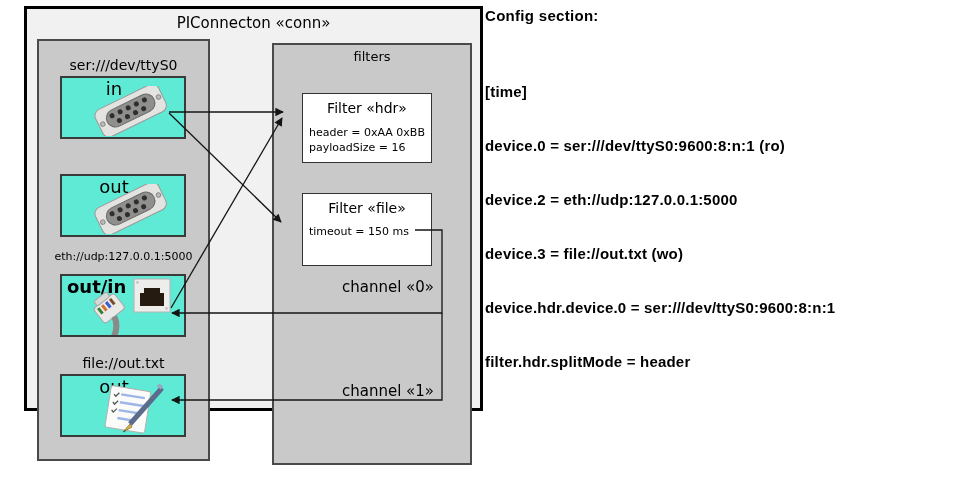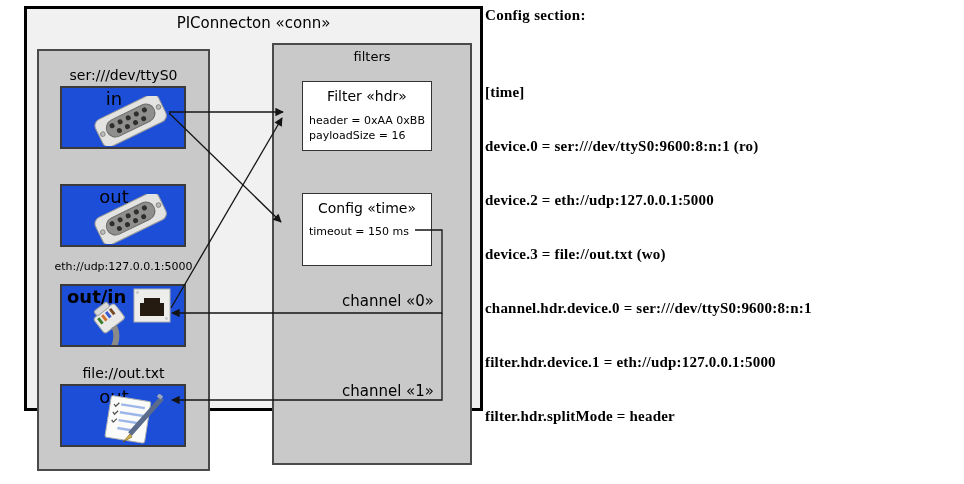--- a/index.html
+++ b/index.html
@@ -12,31 +12,31 @@
     position:absolute;left:8px;top:6px;width:459px;height:405px;box-sizing:border-box;
     border:3px solid #000;background:#f1f1f1;margin-left:16px;
   }
   .diagram-title{
     position:absolute;left:0;top:5px;width:100%;text-align:center;
     font-size:15px;white-space:nowrap;
   }
   .panel{
     position:absolute;box-sizing:border-box;background:#c9c9c9;border:2px solid #4a4a4a;
   }
-  .devices-panel{left:10px;top:40px;width:173px;height:422px;}
+  .devices-panel{left:10px;top:30px;width:173px;height:422px;}
   .filters-panel{left:245px;top:34px;width:200px;height:422px;}
   .panel-title{
     position:absolute;left:0;top:4px;width:100%;text-align:center;font-size:13px;
   }
   .dev-label{
     position:absolute;left:-8px;right:-8px;text-align:center;font-size:14px;white-space:nowrap;
   }
   .dev-box{
     position:absolute;left:21px;width:126px;height:63px;box-sizing:border-box;
-    background:#1d4ed8;border:2px solid #3a3a3a;
+    background:#5eead4;border:2px solid #3a3a3a;
   }
   .port-label{position:absolute;font-size:18px;line-height:1;}
   .port-center{left:0;right:18px;top:2px;text-align:center;}
   .port-left{left:5px;top:2px;font-weight:bold;}
   .dev-icon{position:absolute;pointer-events:none;}
   .filter-box{
     position:absolute;left:28px;width:130px;box-sizing:border-box;background:#fff;
     border:1.5px solid #333;
   }
   .filter-title{
@@ -44,21 +44,21 @@
   }
   .filter-props{position:absolute;left:6px;top:31px;font-size:11px;line-height:15px;white-space:nowrap;}
   .filter-props.single{top:30px;}
   .channel-label{
     position:absolute;right:36px;font-size:15px;white-space:nowrap;
   }
   .wire-overlay{position:absolute;left:0;top:0;width:964px;height:484px;pointer-events:none;}
   
   .config{
     position:absolute;left:485px;top:0;width:479px;height:356px;
-    font-family:Liberation Serif, serif;
+    font-family:Liberation Sans, sans-serif;
   }
   .config-heading{
     position:absolute;left:0;top:7px;font-size:15px;font-weight:bold;letter-spacing:0.3px;
   }
   .config-lines{
     position:absolute;left:0;top:47px;font-size:15px;font-weight:bold;
     line-height:18px;letter-spacing:0.2px;white-space:pre;
   }
 </style>
 </head>
@@ -156,36 +156,36 @@
             <path d="M30 40 l-7 8 l9-5 z" fill="#d8b24a" stroke="#8a7430" stroke-width="0.8"></path>
             <path d="M25 46 l-2 2.4 l2.8-1.4 z" fill="#3a3a3a"></path>
           </g>
         </svg>
       </div>
     </div>
 
     <div class="panel filters-panel">
       <div class="panel-title">filters</div>
 
-      <div class="filter-box" style="top:36px;height:70px">
+      <div class="filter-box" style="top:48px;height:70px">
         <div class="filter-title">Filter «hdr»</div>
         <div class="filter-props">
           <div>header = 0xAA 0xBB</div>
           <div>payloadSize = 16</div>
         </div>
       </div>
 
       <div class="filter-box" style="top:148px;height:73px">
-        <div class="filter-title">Config «time»</div>
+        <div class="filter-title">Filter «file»</div>
         <div class="filter-props single">
           <div>timeout = 150 ms</div>
         </div>
       </div>
 
-      <div class="channel-label" style="top:247px">channel «0»</div>
+      <div class="channel-label" style="top:233px">channel «0»</div>
       <div class="channel-label" style="top:337px">channel «1»</div>
     </div>
   </div>
 
   <svg class="wire-overlay" viewBox="0 0 964 484">
     <defs>
       <marker id="arr" viewBox="0 0 10 10" refX="9" refY="5" markerWidth="8" markerHeight="6.5" orient="auto">
         <path d="M0 0 L10 5 L0 10 z" fill="#141414"></path>
       </marker>
     </defs>
@@ -201,22 +201,21 @@
     <path d="M442 313 L442 400 L172 400" fill="none" stroke="#141414" stroke-width="1.3" marker-end="url(#arr)"></path>
   </svg>
 
   <div class="config">
     <div class="config-heading">Config section:</div>
     <div class="config-lines">
       <div>[time]</div>
       <div>device.0 = ser:///dev/ttyS0:9600:8:n:1 (ro)</div>
       <div>device.2 = eth://udp:127.0.0.1:5000</div>
       <div>device.3 = file://out.txt (wo)</div>
-      <div>channel.hdr.device.0 = ser:///dev/ttyS0:9600:8:n:1</div>
-      <div>filter.hdr.device.1 = eth://udp:127.0.0.1:5000</div>
+      <div>device.hdr.device.0 = ser:///dev/ttyS0:9600:8:n:1</div>
       <div>filter.hdr.splitMode = header</div>
       
       
       
       
       
       
       
       
       

